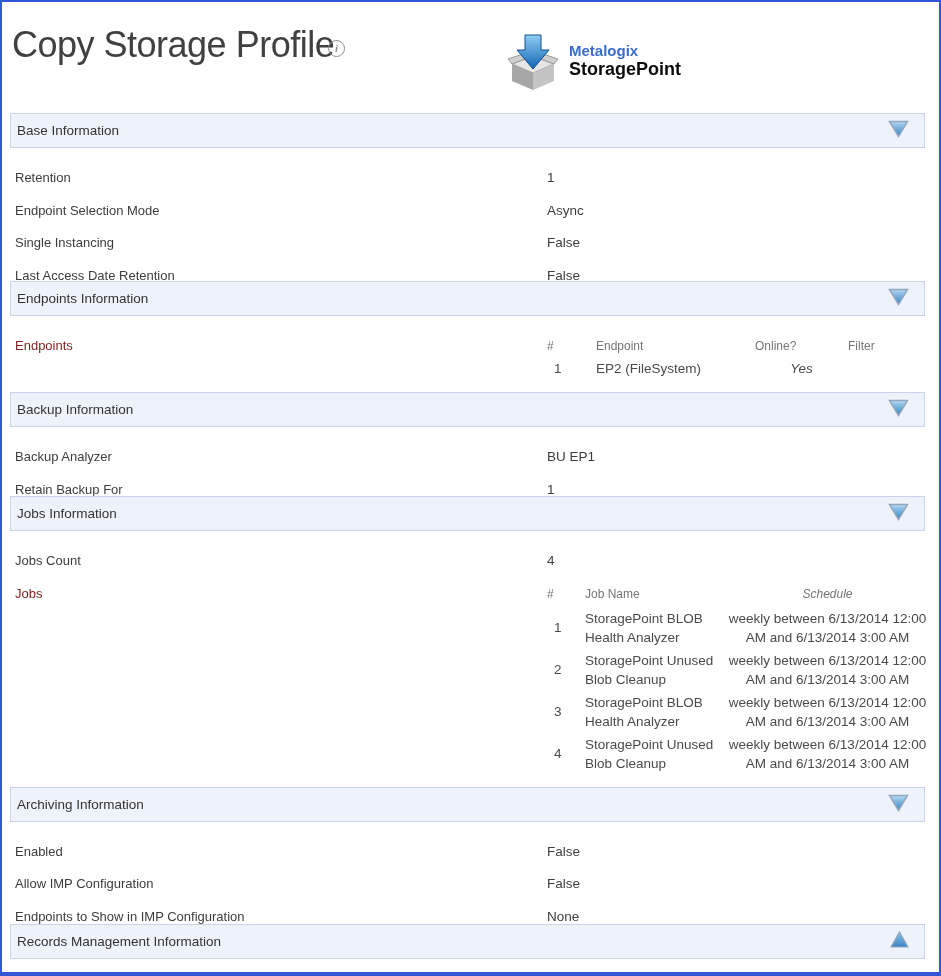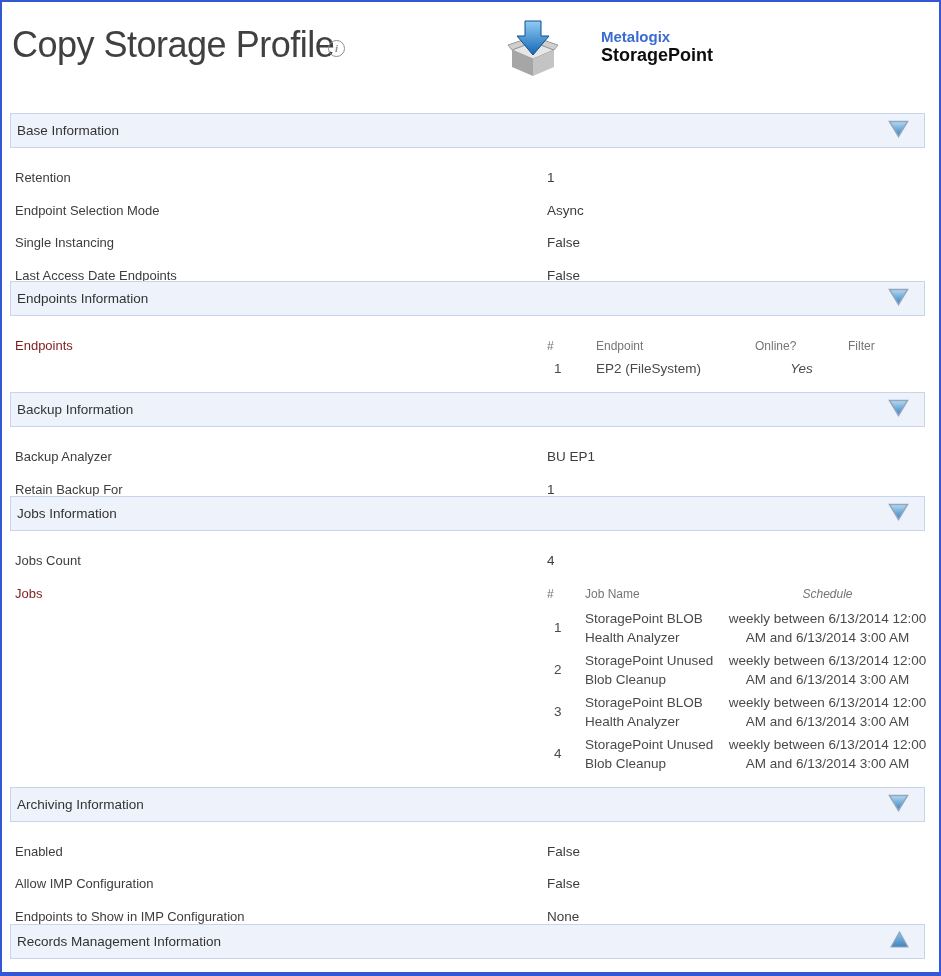--- a/index.html
+++ b/index.html
@@ -18,21 +18,21 @@
   .page-title {
     position:absolute; left:10px; top:22px;
     font-size:36px; font-weight:300; color:#404040; letter-spacing:-0.5px;
   }
   .info-icon {
     position:absolute; left:326px; top:38px;
     width:17px; height:17px; border:1px solid #8f8f8f; border-radius:50%;
     color:#8f8f8f; font-size:11px; line-height:15px; text-align:center;
     font-family:"Liberation Serif",serif; font-style:italic; font-weight:bold;
   }
-  .logo { position:absolute; left:505px; top:17px; display:flex; align-items:flex-start;gap:32px; }
+  .logo { position:absolute; left:505px; top:31px; display:flex; align-items:flex-start; }
   .logo-txt { margin-left:10px; padding-top:9px; }
   .logo-brand { color:#3a6bd0; font-weight:bold; font-size:15px; line-height:17px; }
   .logo-product { color:#0d0d0d; font-weight:bold; font-size:18px; line-height:21px; }
   
   .section { margin:0 14px 2px 8px; }
   .sec-hdr {
     position:relative; height:35px;
     background:#eef2fb; border:1px solid #c9d3ec;
     display:flex; align-items:center;
     cursor:pointer;
@@ -135,21 +135,21 @@
       </div>
       <div class="kv-row">
         <span class="kv-label">Endpoint Selection Mode</span>
         <span class="kv-value">Async</span>
       </div>
       <div class="kv-row">
         <span class="kv-label">Single Instancing</span>
         <span class="kv-value">False</span>
       </div>
       <div class="kv-row">
-        <span class="kv-label">Last Access Date Endpoints</span>
+        <span class="kv-label">Last Access Date Retention</span>
         <span class="kv-value">False</span>
       </div>
     </div>
   </div>
 
   <div class="section">
     <div class="sec-hdr">
       <span class="sec-title">Endpoints Information</span>
       <span class="sec-arrow">
         <svg width="21" height="18" viewBox="0 0 21 18">

